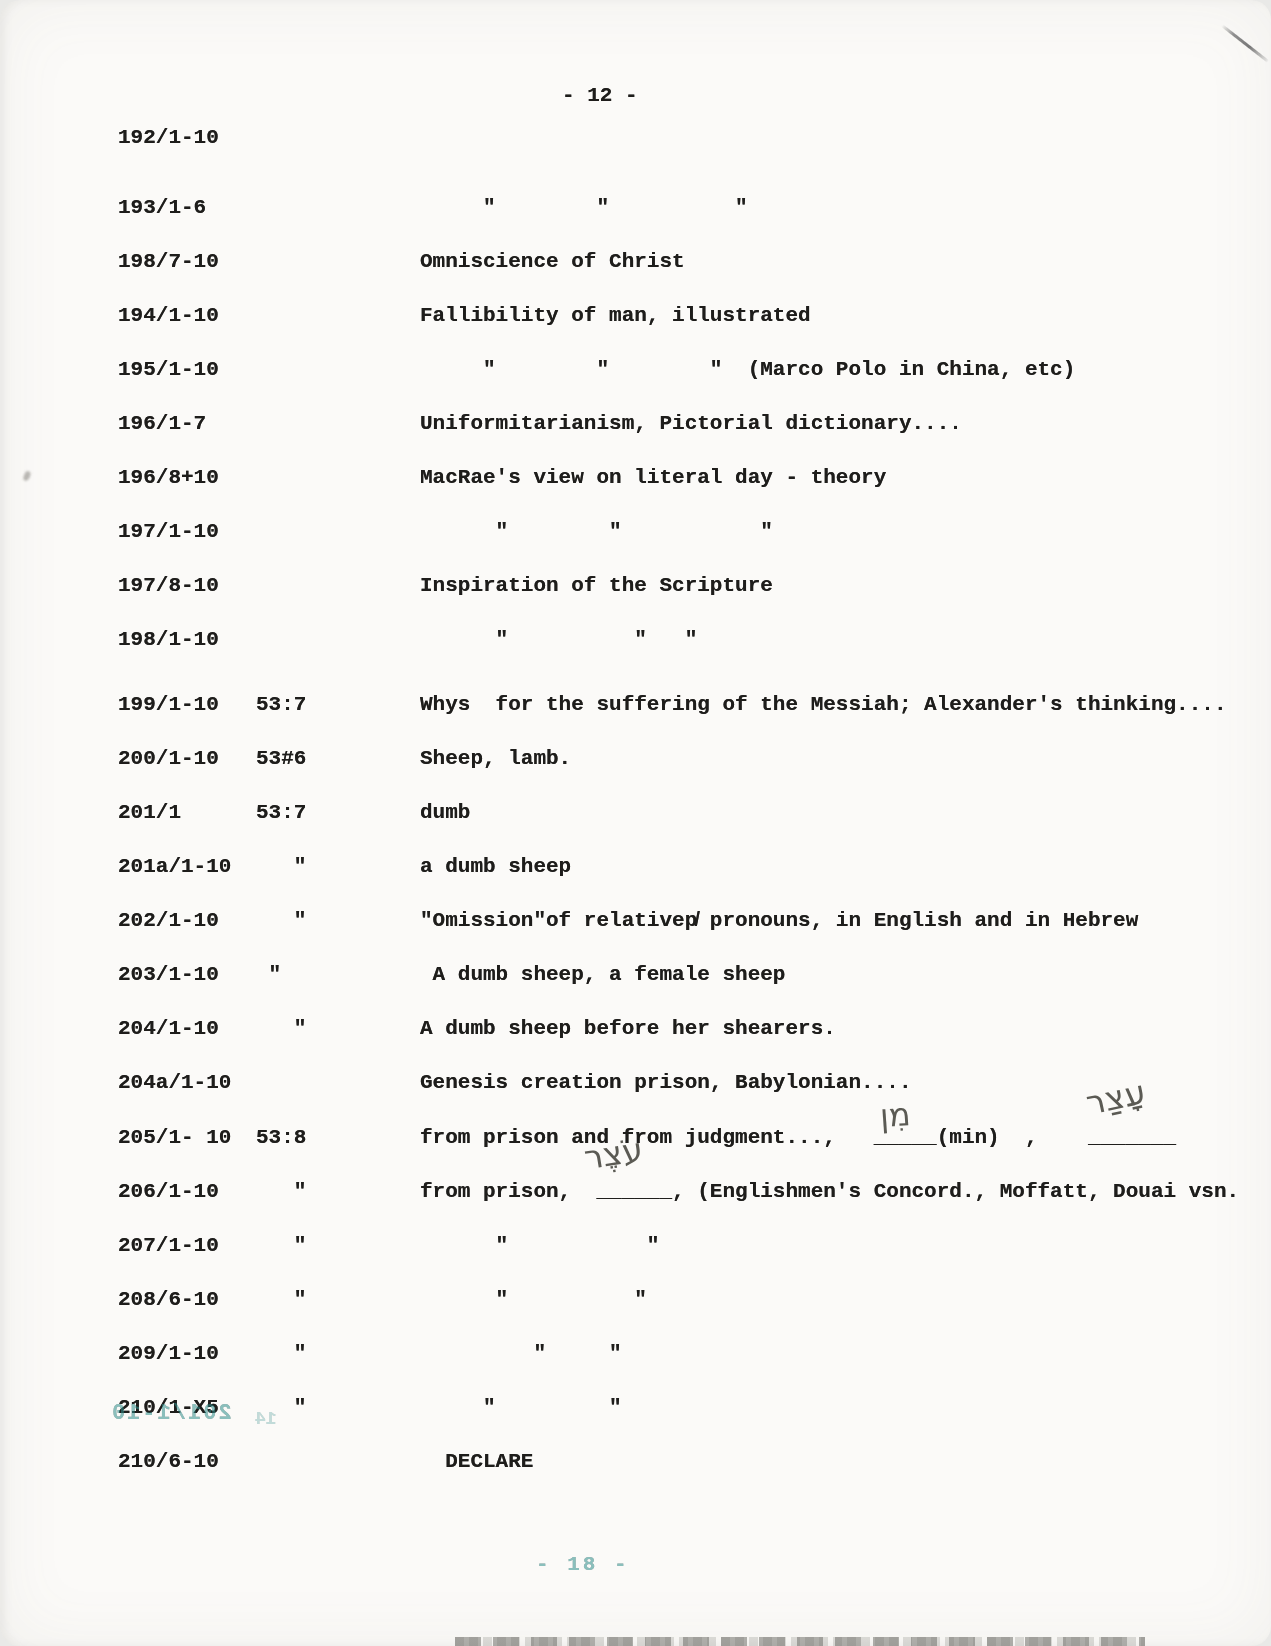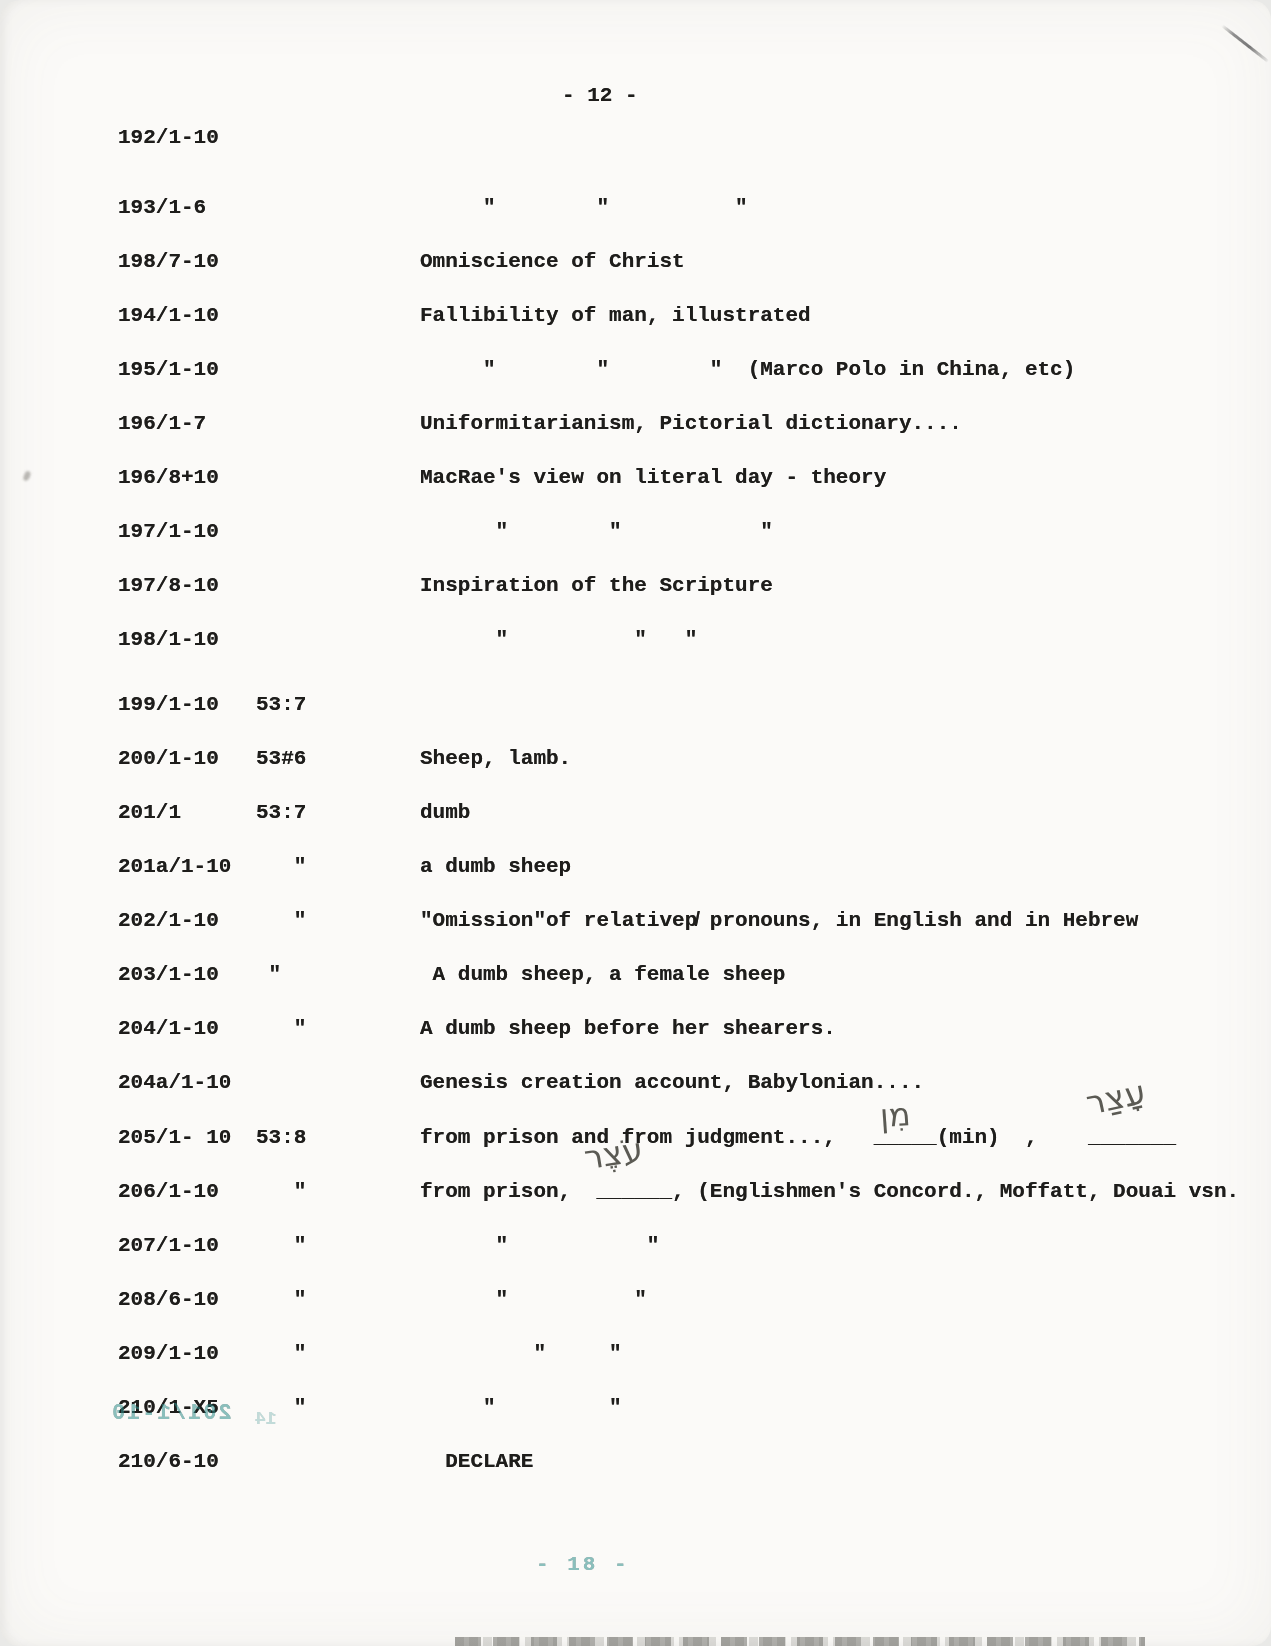--- a/index.html
+++ b/index.html
@@ -150,20 +150,21 @@
 
   <div class="row" style="top: 627px;">
     <span class="typed cell id">198/1-10</span>
     <span class="typed cell verse"></span>
     <span class="typed cell desc">      "          "   "</span>
   </div>
 
   <div class="row" style="top: 692px;">
     <span class="typed cell id">199/1-10</span>
     <span class="typed cell verse">53:7</span>
+    <span class="typed cell desc">Whys  for the suffering of the Messiah; Alexander's thinking....</span>
   </div>
 
   <div class="row" style="top: 746px;">
     <span class="typed cell id">200/1-10</span>
     <span class="typed cell verse">53#6</span>
     <span class="typed cell desc">Sheep, lamb.</span>
   </div>
 
   <div class="row" style="top: 800px;">
     <span class="typed cell id">201/1</span>
@@ -191,21 +192,21 @@
 
   <div class="row" style="top: 1016px;">
     <span class="typed cell id">204/1-10</span>
     <span class="typed cell verse">   "</span>
     <span class="typed cell desc">A dumb sheep before her shearers.</span>
   </div>
 
   <div class="row" style="top: 1070px;">
     <span class="typed cell id">204a/1-10</span>
     <span class="typed cell verse"></span>
-    <span class="typed cell desc">Genesis creation account, Babylonian....</span>
+    <span class="typed cell desc">Genesis creation prison, Babylonian....</span>
   </div>
 
   <div class="row" style="top: 1125px;">
     <span class="typed cell id">205/1- 10</span>
     <span class="typed cell verse">53:8</span>
     <span class="typed cell desc">from prison and from judgment...,   _____(min)  ,    _______</span>
   </div>
 
   <div class="row" style="top: 1179px;">
     <span class="typed cell id">206/1-10</span>

